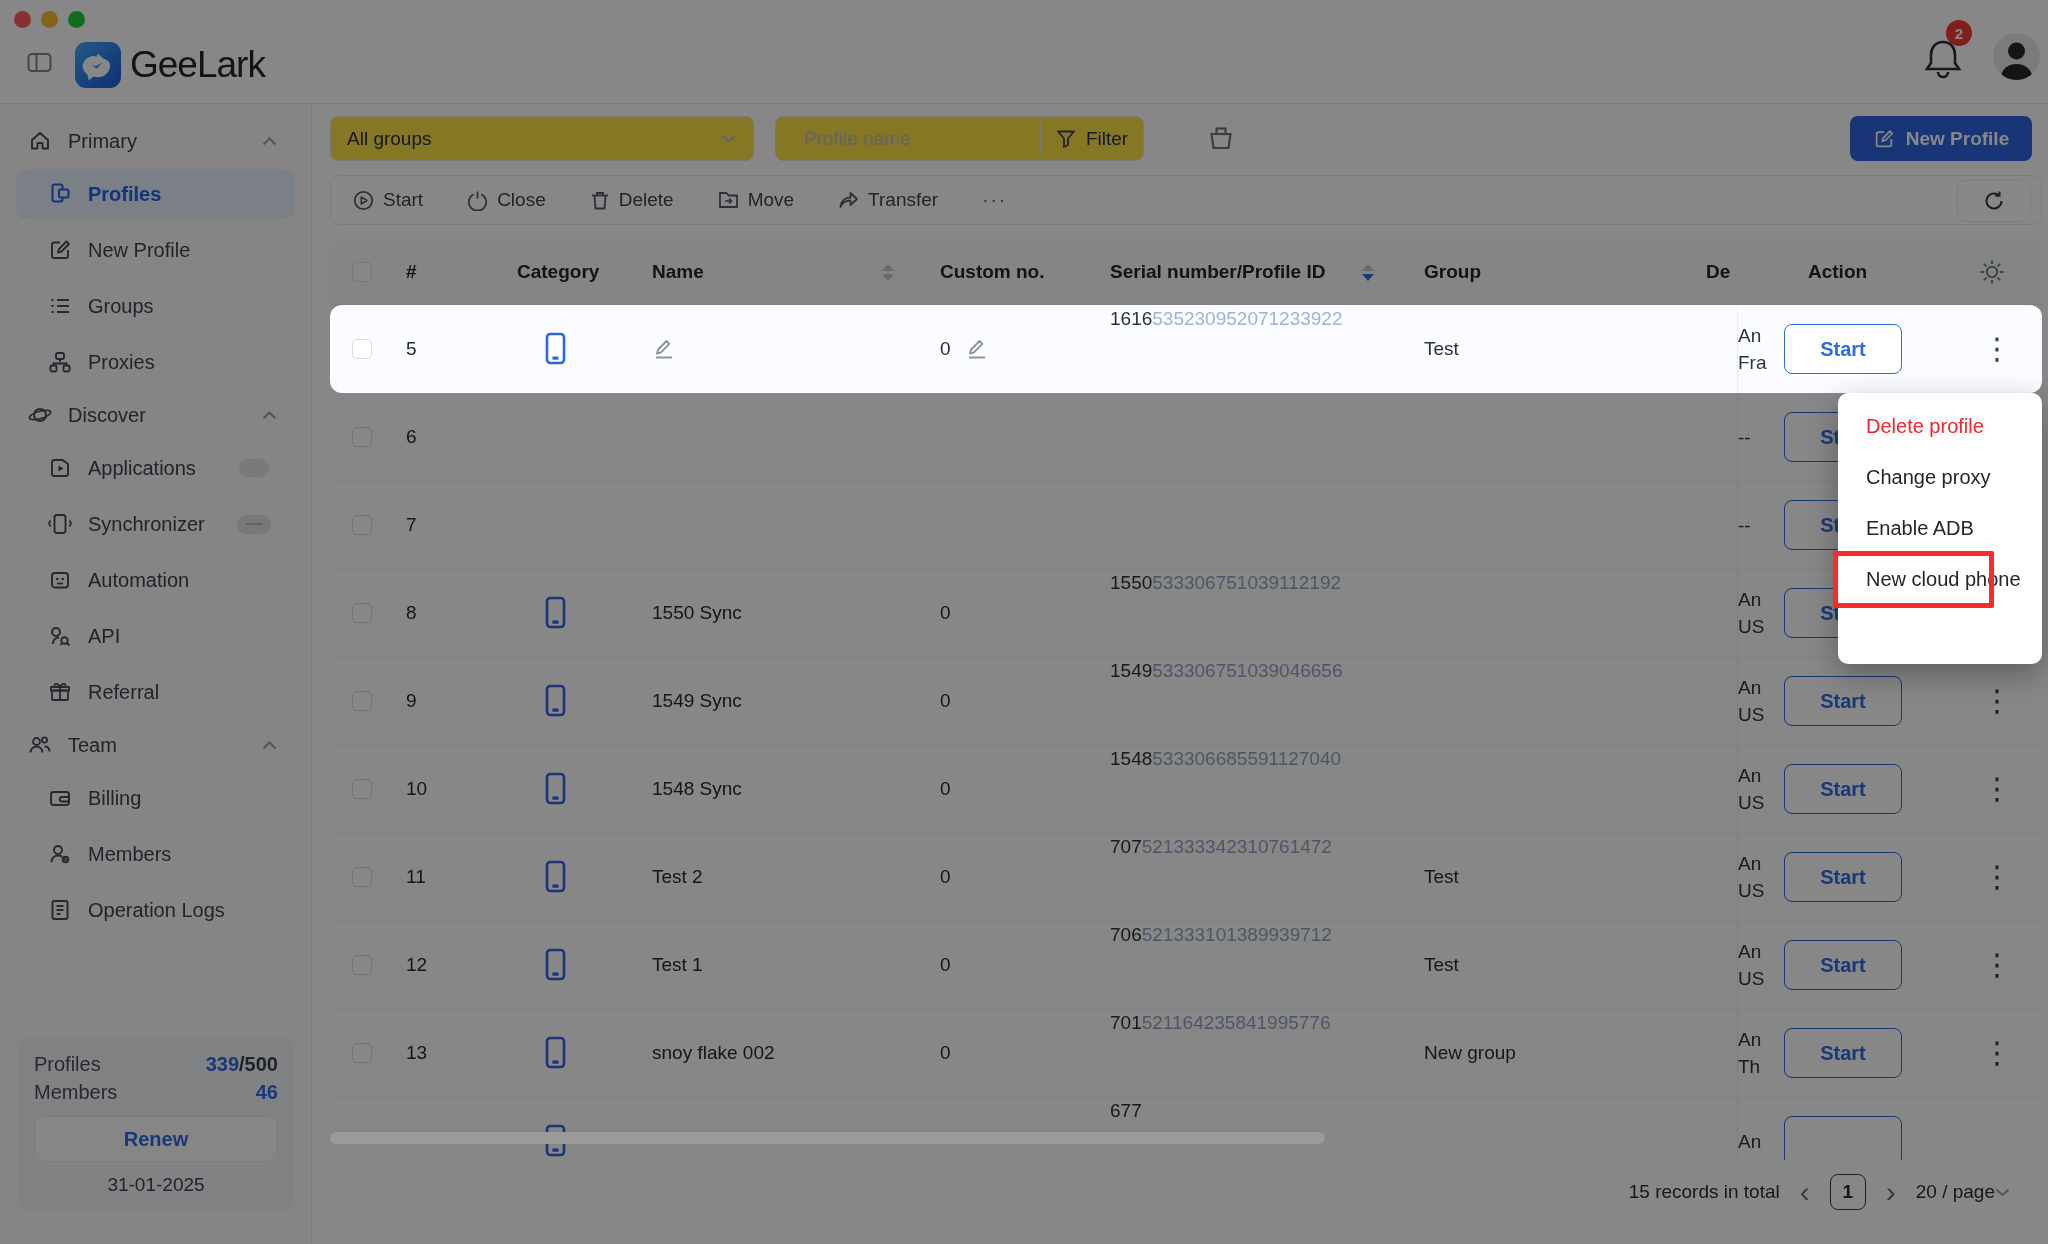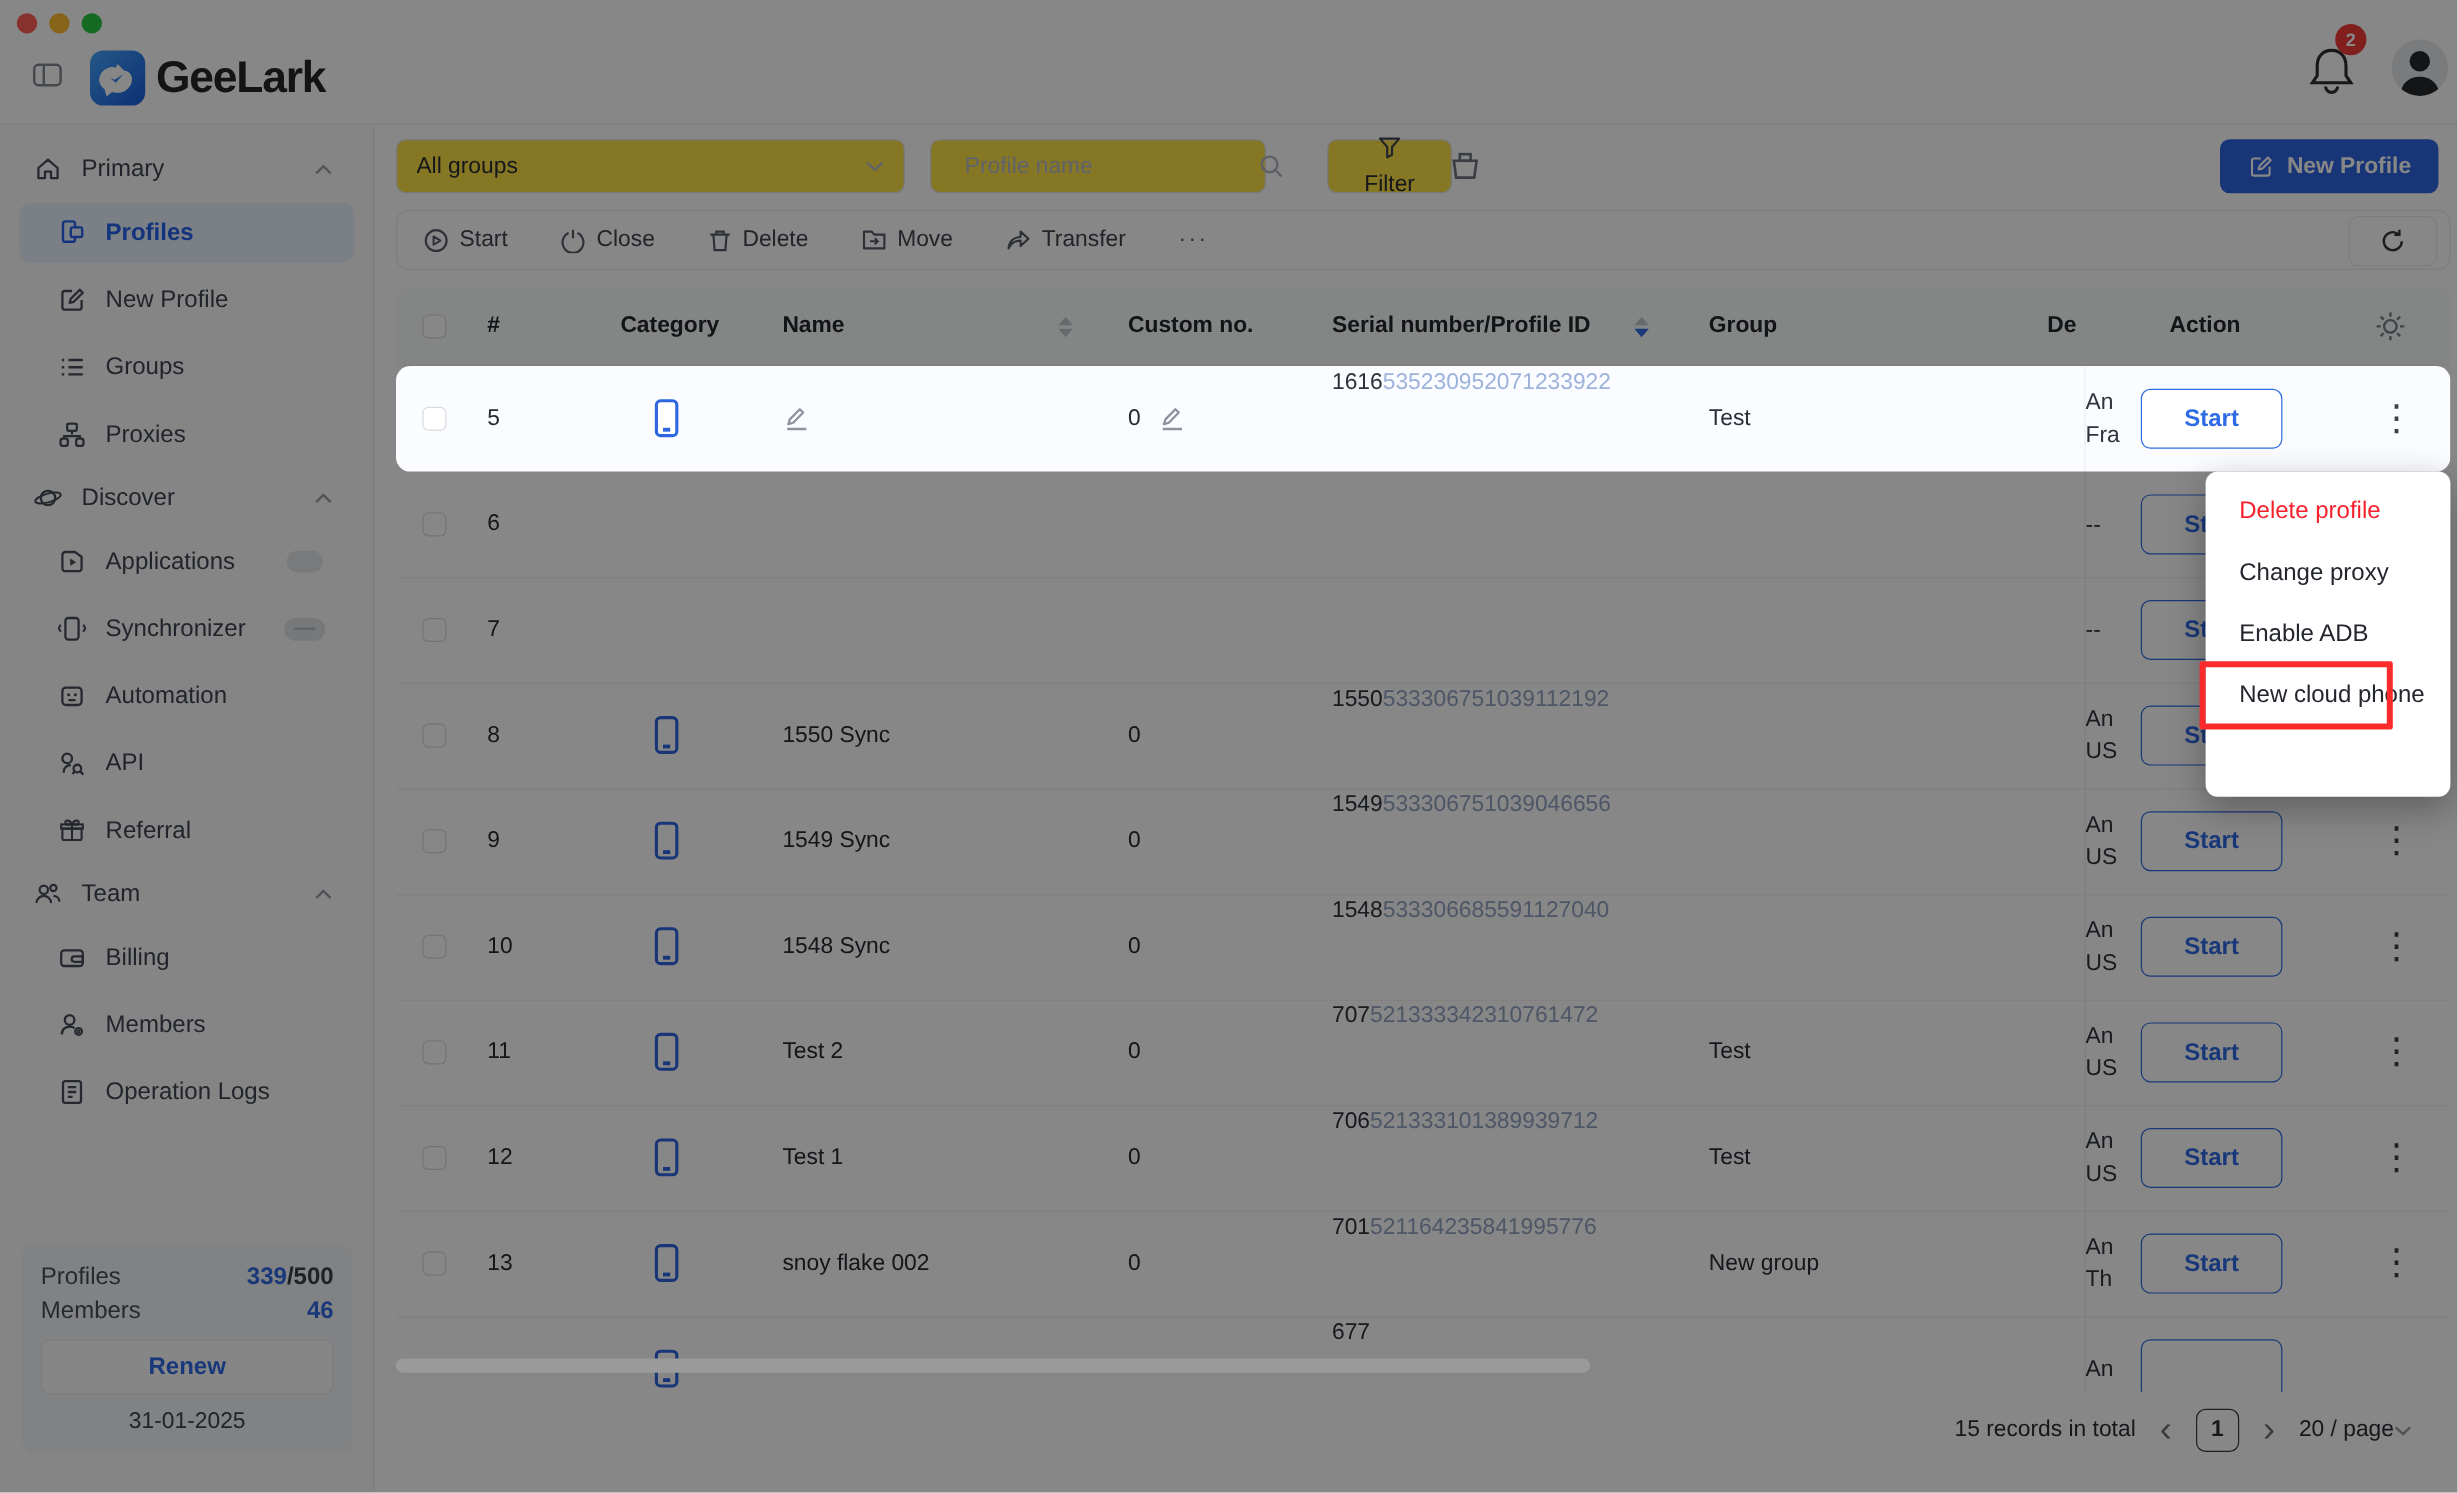--- a/index.html
+++ b/index.html
@@ -4,21 +4,21 @@
 <style>
   html,body{margin:0;padding:0;background:#e8e8e8;}
   #app{position:relative;width:2048px;height:1244px;background:#fff;overflow:hidden;
        font-family:"Liberation Sans",sans-serif;color:#262a31;}
   .abs{position:absolute;}
   svg{display:block;}
 
   
   #topbar{position:absolute;left:0;top:0;width:2048px;height:103px;background:#fff;border-bottom:1px solid #ececee;}
   .tl{position:absolute;top:11px;width:17px;height:17px;border-radius:50%;}
-  #logo-text{position:absolute;left:130px;top:44px;font-size:37px;font-weight:700;letter-spacing:-1px;color:#23262b;}
+  #logo-text{position:absolute;left:130px;top:44px;font-size:37px;font-weight:400;letter-spacing:-1px;color:#23262b;}
   #logo-mark{position:absolute;left:75px;top:42px;width:46px;height:46px;border-radius:11px;
              background:linear-gradient(135deg,#47a8ff 0%,#1f66e0 85%);display:flex;align-items:center;justify-content:center;}
   #bell-badge{position:absolute;left:1946px;top:20px;min-width:26px;height:26px;border-radius:13px;background:#f23c36;
               color:#fff;font-size:15px;font-weight:700;display:flex;align-items:center;justify-content:center;z-index:2;}
   #avatar{position:absolute;left:1993px;top:33px;width:47px;height:47px;border-radius:50%;background:#e7e8ea;overflow:hidden;}
 
   
   #sidebar{position:absolute;left:0;top:104px;width:312px;height:1140px;background:#fbfbfc;border-right:1px solid #ececee;padding-top:12px;box-sizing:border-box;}
   .sb-row{position:relative;display:flex;align-items:center;gap:16px;margin:0 16px;border-radius:10px;color:#3f4550;}
   .sb-section{height:50px;padding-left:12px;font-size:20px;}
@@ -34,21 +34,21 @@
              display:flex;align-items:center;justify-content:center;color:#2f6be4;font-weight:700;font-size:20px;}
   #expiry-date{margin-top:12px;text-align:center;color:#3f454d;font-size:19px;}
 
   
   .ctl{position:absolute;box-sizing:border-box;height:45px;top:116px;background:#fde047;border:1px solid #e3e5e9;border-radius:8px;font-size:19px;}
   #group-select{left:330px;width:424px;display:flex;align-items:center;padding:0 16px;color:#2a2e36;}
   #group-select .chev{margin-left:auto;}
   #search-box{left:775px;width:280px;display:flex;align-items:center;padding:0 28px;}
   #search-input{border:none;outline:none;flex:1;font-size:19px;font-family:inherit;color:#2a2e36;background:transparent;padding:0;}
   #search-input::placeholder{color:#b6bcc6;}
-  #filter-btn{left:1106px;width:104px;display:flex;align-items:center;justify-content:center;gap:10px;color:#2a2e36;flex-direction:column;}
+  #filter-btn{left:1040px;width:104px;display:flex;align-items:center;justify-content:center;gap:10px;color:#2a2e36;}
   #clear-filter{left:1204px;top:121px;position:absolute;}
   #new-profile-btn{position:absolute;left:1850px;top:116px;width:182px;height:45px;background:#2e66e0;border-radius:8px;
                    display:flex;align-items:center;justify-content:center;gap:11px;color:#fff;font-size:19px;font-weight:600;}
 
   
   #bulk-toolbar{position:absolute;left:330px;top:175px;width:1712px;height:50px;background:#fff;border:1px solid #ebedf0;border-radius:10px;
                 box-sizing:border-box;display:flex;align-items:center;padding-left:22px;gap:44px;font-size:19px;color:#3f454e;}
   .bulk-item{display:flex;align-items:center;gap:9px;}
   #refresh-btn{position:absolute;right:10px;top:4px;width:72px;height:40px;border:1px solid #ebedf0;border-radius:8px;
                display:flex;align-items:center;justify-content:center;}

